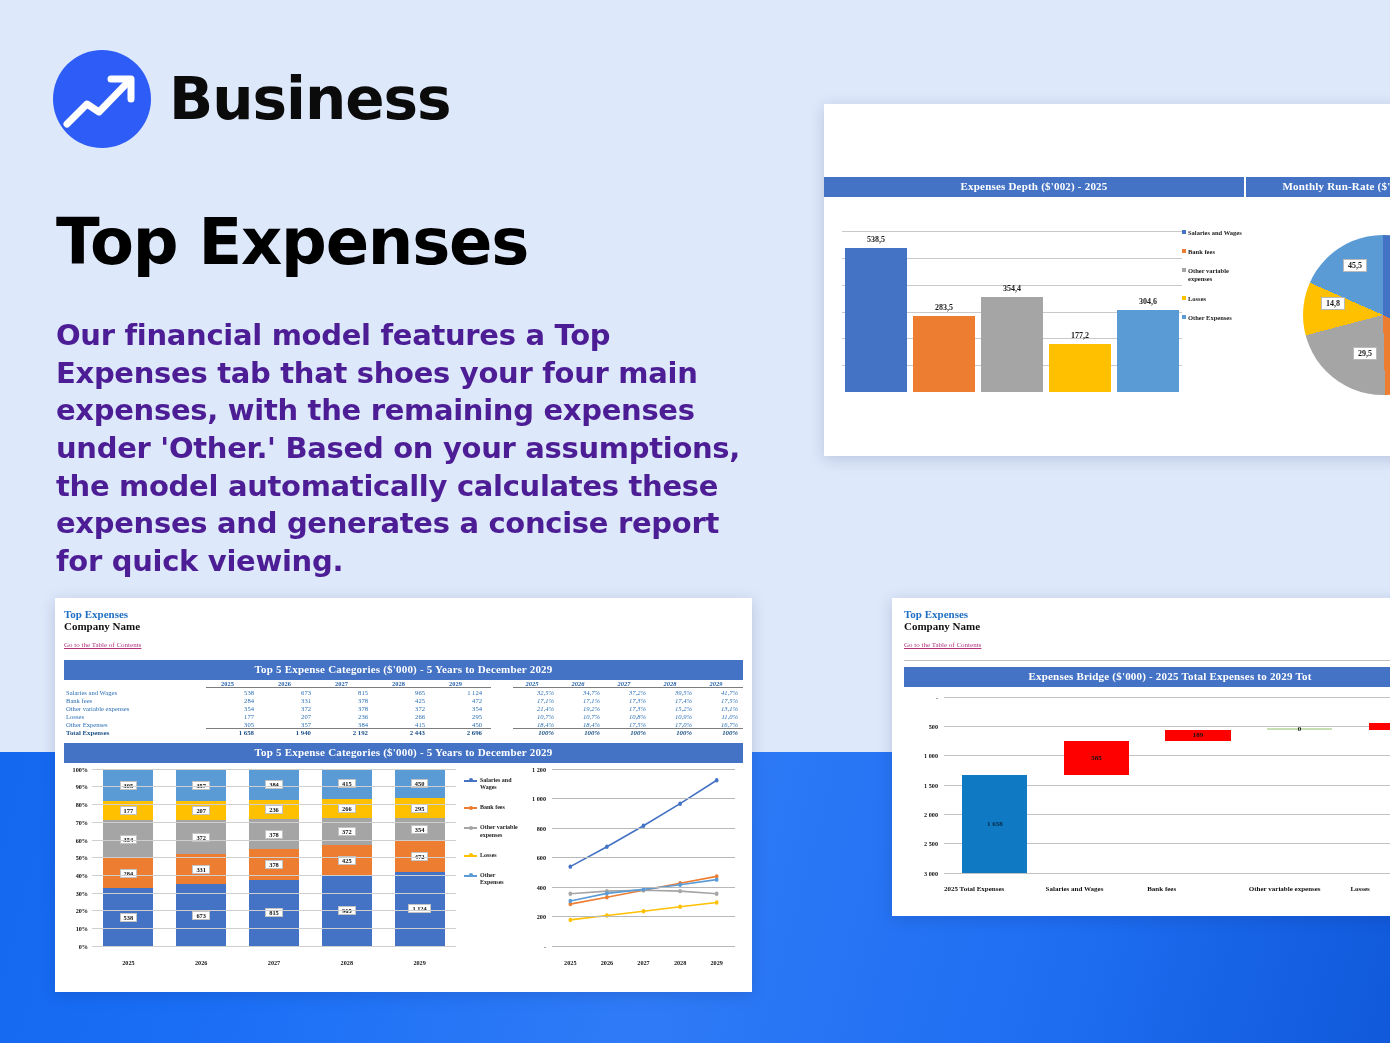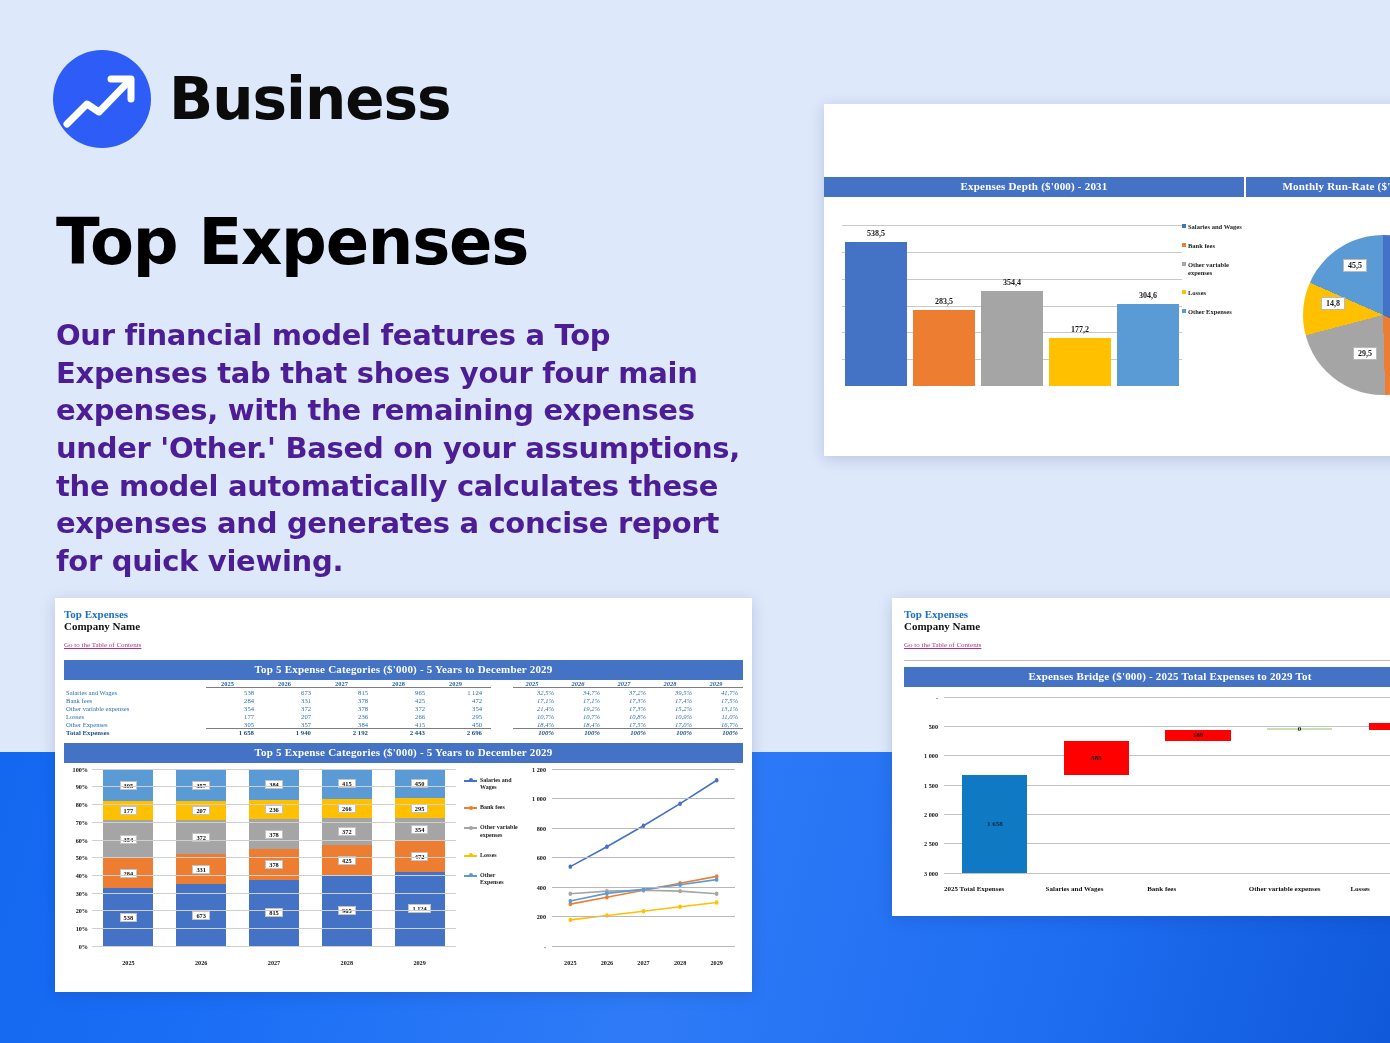--- a/index.html
+++ b/index.html
@@ -50,21 +50,21 @@
     font-size: 11px; letter-spacing: .2px; padding: 4px 0 5px; line-height: 1;
     font-family: "Liberation Serif", serif;
   }
   #top-col-left { width: 420px; position: relative; }
   #top-col-right { width: 200px; position: relative; border-left: 1px solid #d6d6d6; }
   .titlebar-split { display: flex; margin-top: 73px; }
   .tb-a { width: 420px; }
   .tb-b { flex: 1; border-left: 2px solid #fff; }
 
   
-  #bar-chart { position: absolute; left: 0; top: 10px; width: 420px; height: 195px; }
+  #bar-chart { position: absolute; left: 0; top: 16px; width: 420px; height: 195px; }
   .bc-plot { position: absolute; left: 18px; top: 18px; right: 62px; bottom: 16px; }
   .bc-grid { position: absolute; left: 0; right: 0; height: 1px; background: #c9c9c9; }
   .bc-bars { position: absolute; left: 0; right: 0; bottom: 0; top: 0; display: flex; align-items: flex-end;
              justify-content: space-around; }
   .bc-bar { width: 62px; position: relative; }
   .bc-lbl { position: absolute; top: -13px; left: 0; right: 0; text-align: center;
             font-size: 8px; font-weight: bold; color: #1a1a1a; font-family: "Liberation Serif", serif; }
   .bc-legend { position: absolute; right: 2px; top: 16px; width: 60px; font-size: 6.5px; line-height: 1.25;
                font-family: "Liberation Serif", serif; font-weight: bold; color: #222; }
   .bc-legend div { margin-bottom: 11px; display: flex; gap: 2px; align-items: flex-start; }
@@ -148,21 +148,21 @@
   <div id="logo-text">
     <div id="logo-line1">Business</div>
   </div>
 </div>
 
 <h1 id="headline">Top Expenses</h1>
 <p id="body-copy">Our financial model features a Top Expenses tab that shoes your four main expenses, with the remaining expenses under 'Other.' Based on your assumptions, the model automatically calculates these expenses and generates a concise report for quick viewing.</p>
 
 <div class="panel" id="panel-top">
   <div class="titlebar-split">
-    <div class="tb-a xl-titlebar">Expenses Depth ($'000) - 2031</div>
+    <div class="tb-a xl-titlebar">Expenses Depth ($'002) - 2025</div>
     <div class="tb-b xl-titlebar">Monthly Run-Rate ($'000</div>
   </div>
 
   <div style="display:flex;">
 
     <div id="top-col-left">
       <div id="bar-chart">
         <div class="bc-plot" id="bc-plot">
             <div class="bc-grid" style="top: 0%;"></div>
             <div class="bc-grid" style="top: 16.6667%;"></div>

